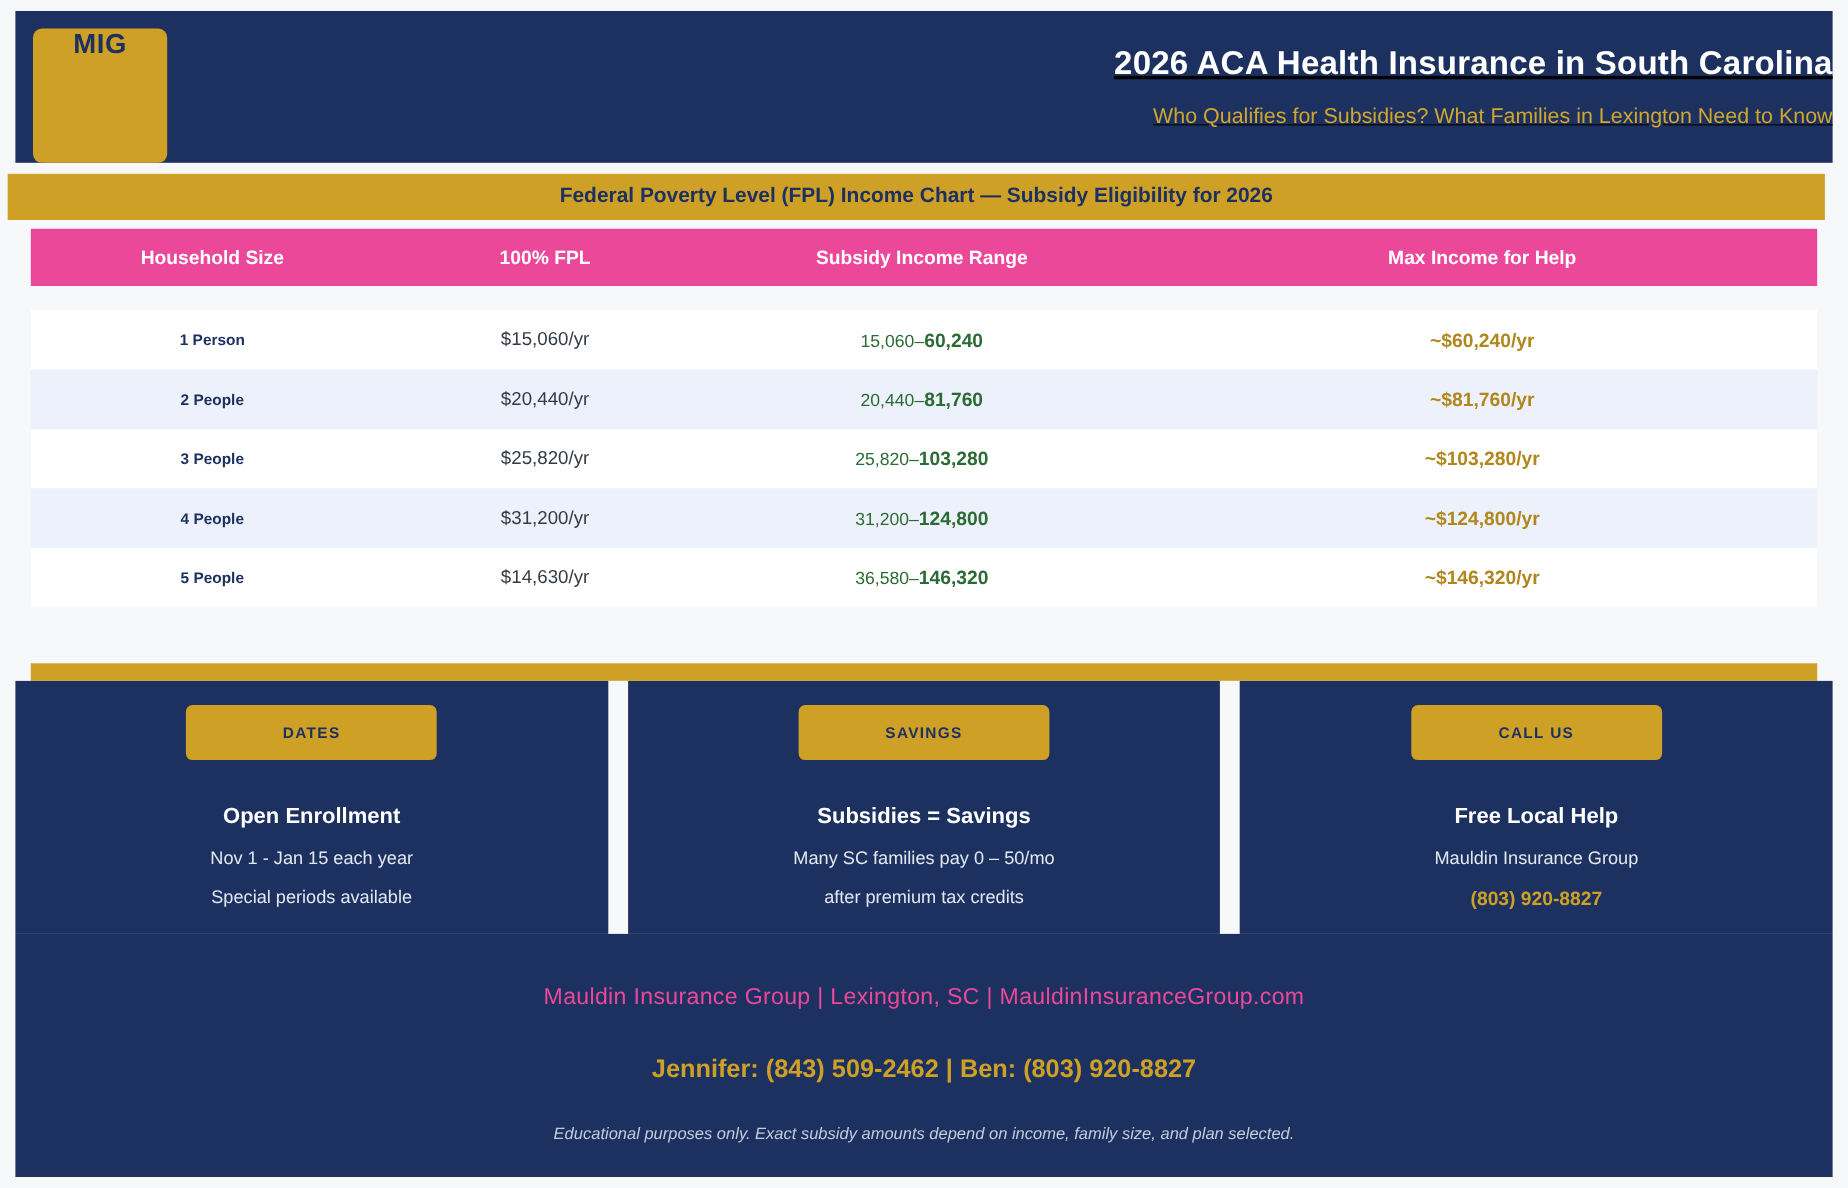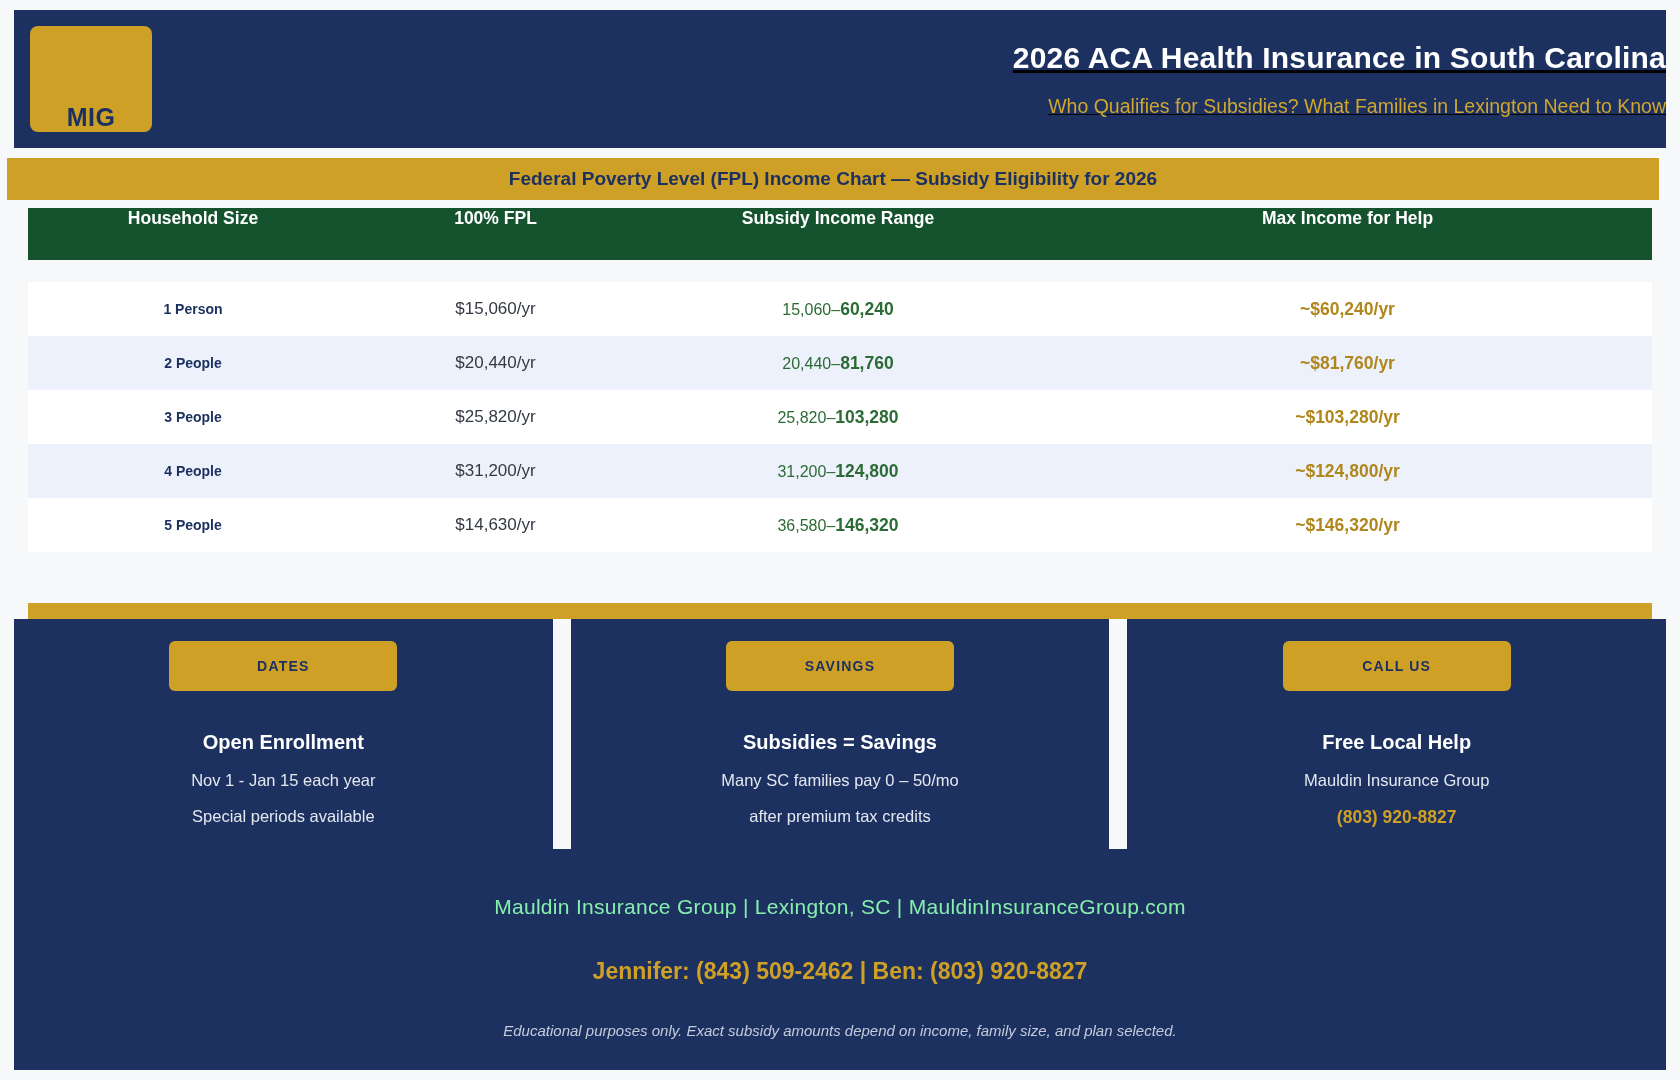--- a/index.html
+++ b/index.html
@@ -27,26 +27,26 @@
     background: #1d3160;
     display: flex;
     align-items: center;
     justify-content: center;
   }
   .logo-box {
     position: absolute;
     left: 16px;
     top: 16px;
     width: 122px;
-    height: 106px;
+    height: 122px;
     background: #ceA226;
     background: #cea026;
     border-radius: 8px;
     display: flex;
-    align-items: flex-end;
+    align-items: flex-start;
     justify-content: center;
     color: #1d3160;
     font-weight: bold;
     font-size: 25px;
     letter-spacing: 0.5px;
   }
   .head-titles {
     text-align: right;
     width: 100%;
     padding-left: 19px;
@@ -83,23 +83,23 @@
   
   .table-wrap {
     position: absolute;
     left: 28px;
     top: 208px;
     width: 1624px;
     background: #f7f8fa;
   }
   .t-head {
     display: flex;
-    background: #14532d;
+    background: #ec4899;
     height: 52px;
-    align-items: flex-start;
+    align-items: center;
   }
   .t-head div {
     color: #ffffff;
     font-size: 17.5px;
     font-weight: bold;
     text-align: center;
   }
   .c1 { width: 330px; }
   .c2 { width: 275px; }
   .c3 { width: 410px; }
@@ -203,21 +203,21 @@
     left: 14px;
     top: 849px;
     width: 1652px;
     height: 221px;
     background: #1d3160;
     display: flex;
     flex-direction: column;
     align-items: center;
   }
   .f-line1 {
-    color: #86efac;
+    color: #ec4899;
     font-size: 21px;
     margin-top: 46px;
     letter-spacing: 0.3px;
   }
   .f-line2 {
     color: #cea026;
     font-size: 23px;
     font-weight: bold;
     margin-top: 39px;
   }

